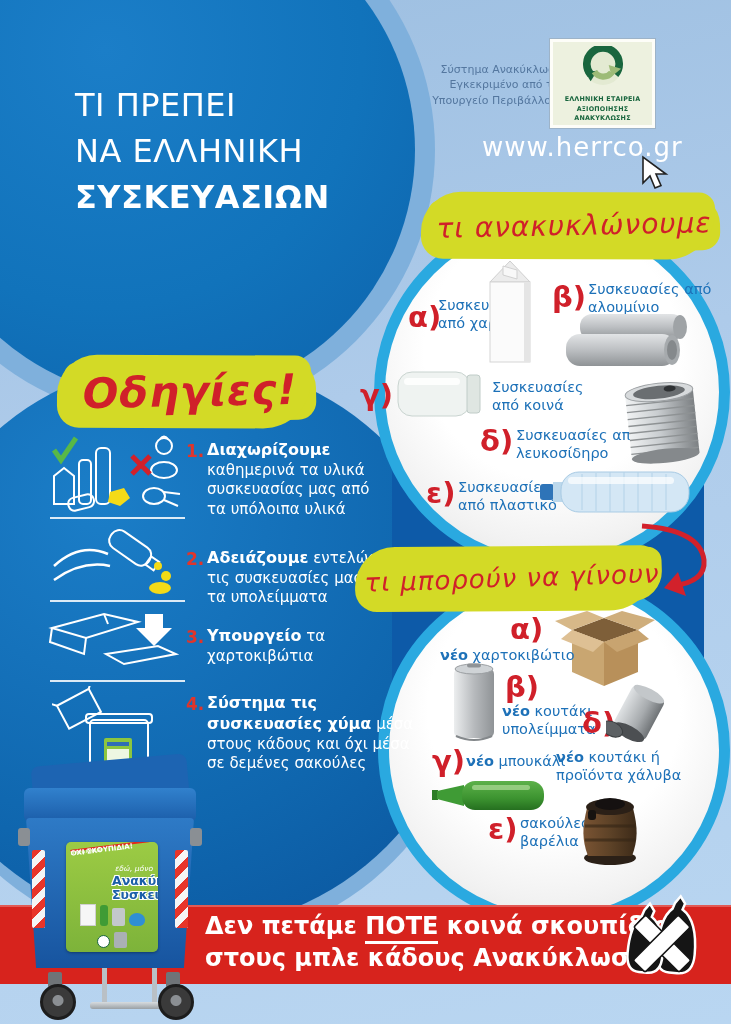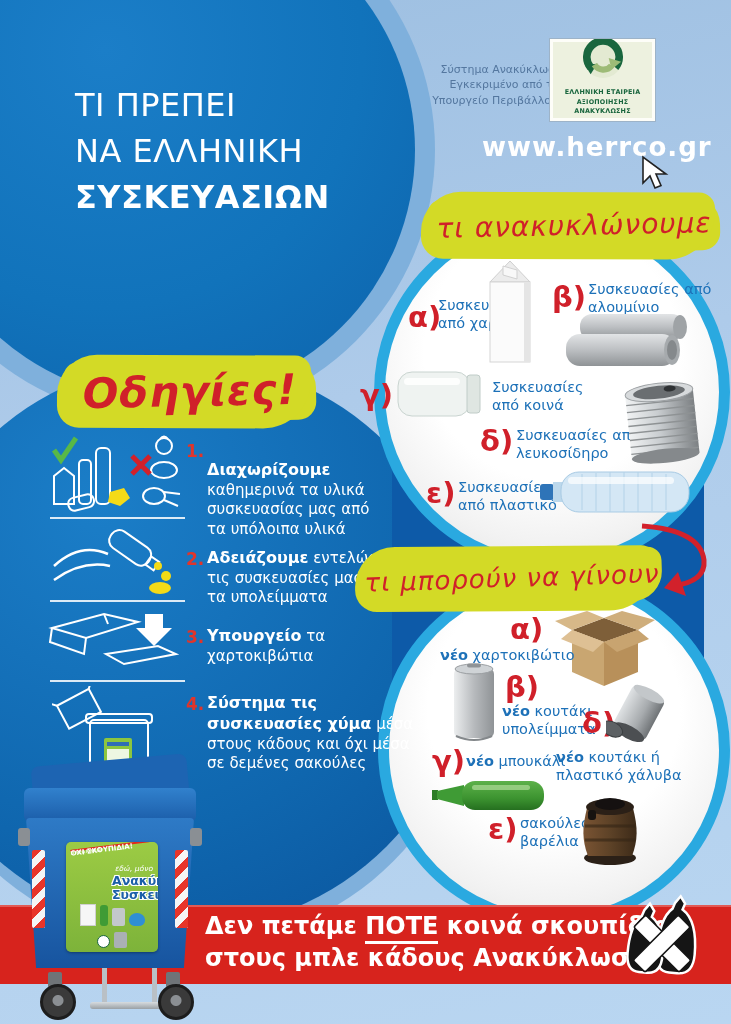--- a/index.html
+++ b/index.html
@@ -14,23 +14,23 @@
   .c-instr{background:radial-gradient(circle at 35% 25%,#1b7ec8 0%,#0f66ae 60%,#0a539b 100%);}
   .right-panel{background:#0d5aa8;border-radius:170px;z-index:2;}
   .ring-circle{box-sizing:border-box;border:11px solid #2aa9e0;border-radius:50%;
     background:radial-gradient(circle at 50% 38%,#ffffff 48%,#f2f2f2 72%,#dededd 100%);z-index:3;}
   
   .title-line{color:#fff;font-size:32px;line-height:46px;letter-spacing:.5px;display:block;}
   .title-bold{font-weight:bold;}
   
   .approval{color:#54779f;font-size:11px;line-height:1.4;text-align:center;z-index:4;}
   .logobox{background:#edf1df;border:1px solid #9db3c8;box-shadow:inset 0 0 0 3px #fdfdf8;
-    display:flex;flex-direction:column;align-items:center;z-index:4;}
+    display:flex;flex-direction:column;align-items:center;padding-top:7px;z-index:4;}
   .logobox .org{color:#19663e;font-weight:bold;font-size:6.4px;line-height:1.5;text-align:center;margin-top:5px;letter-spacing:.2px;}
-  .website{color:#fff;font-weight:bold;font-size:26px;letter-spacing:1px;z-index:4;cursor:pointer;}
+  .website{color:#fff;font-weight:normal;font-size:26px;letter-spacing:1px;z-index:4;cursor:pointer;}
   
   .hl{background:#d3da26;z-index:5;display:flex;align-items:center;justify-content:center;}
   .hl::before{content:"";position:absolute;inset:-5px 5px -6px -7px;background:#d3da26;
     border-radius:40px 16px 48px 22px;transform:rotate(1.4deg);z-index:-1;}
   .hl1{border-radius:14px 30px 18px 34px;transform:rotate(-1.2deg);}
   .hl2{border-radius:26px 14px 30px 18px;transform:rotate(-1.8deg);}
   .script{color:#d0202a;font-style:italic;letter-spacing:1px;white-space:nowrap;}
   
   .letter{color:#d0202a;font-size:29px;font-weight:600;z-index:4;}
   .ilabel{color:#1d71b8;font-size:14.5px;line-height:1.25;z-index:4;}
@@ -263,21 +263,21 @@
         <circle cx="50" cy="96" r="6"></circle>
         <circle cx="86" cy="96" r="6"></circle>
       </g>
       <rect x="52" y="52" width="28" height="28" rx="2" fill="#8cc63f"></rect>
       <rect x="55" y="56" width="22" height="4" fill="#2f6db5"></rect>
       <rect x="55" y="63" width="22" height="12" fill="#ffffff" opacity=".85"></rect>
     </svg>
   </div>
 
   <div class="abs step-num" style="left:186px;top:441px;">1.</div>
-  <div class="abs step" style="left:207px;top:460px;width:178px;">
+  <div class="abs step" style="left:207px;top:440px;width:178px;">
     <b>Διαχωρίζουμε</b> <span>καθημερινά τα υλικά συσκευασίας μας από τα υπόλοιπα υλικά</span>
   </div>
 
   <div class="abs step-num" style="left:186px;top:549px;">2.</div>
   <div class="abs step" style="left:207px;top:548px;width:192px;">
     <b>Αδειάζουμε</b> <span>εντελώς τις συσκευασίες μας από τα υπολείμματα</span>
   </div>
 
   <div class="abs step-num" style="left:186px;top:627px;">3.</div>
   <div class="abs step" style="left:207px;top:626px;width:180px;">
@@ -347,21 +347,21 @@
         </defs>
       <g transform="rotate(28 33 33)">
         <rect x="14" y="8" width="36" height="46" rx="5" fill="url(#steel1)"></rect>
         <ellipse cx="32" cy="10" rx="17" ry="5.5" fill="#c3c7ca"></ellipse>
         <ellipse cx="32" cy="53" rx="17" ry="6.5" fill="#4c4f52"></ellipse>
         <ellipse cx="16" cy="58" rx="11" ry="7" fill="#5d6164" stroke="#3b3e40"></ellipse>
       </g>
     </svg>
   </div>
   <div class="abs ilabel" style="left:556px;top:748px;width:145px;">
-    <b>νέο</b> <span>κουτάκι ή πλαστικό χάλυβα</span>
+    <b>νέο</b> <span>κουτάκι ή προϊόντα χάλυβα</span>
   </div>
 
   <div class="abs letter" style="left:432px;top:744px;">γ)</div>
   <div class="abs ilabel" style="left:466px;top:752px;width:140px;">
     <b>νέο</b> <span>μπουκάλι</span>
   </div>
   <div class="abs icon" style="left:432px;top:776px;">
     <svg width="115" height="38" viewBox="0 0 115 38">
       <defs>
           <linearGradient id="grn1" x1="0" y1="0" x2="0" y2="1">

